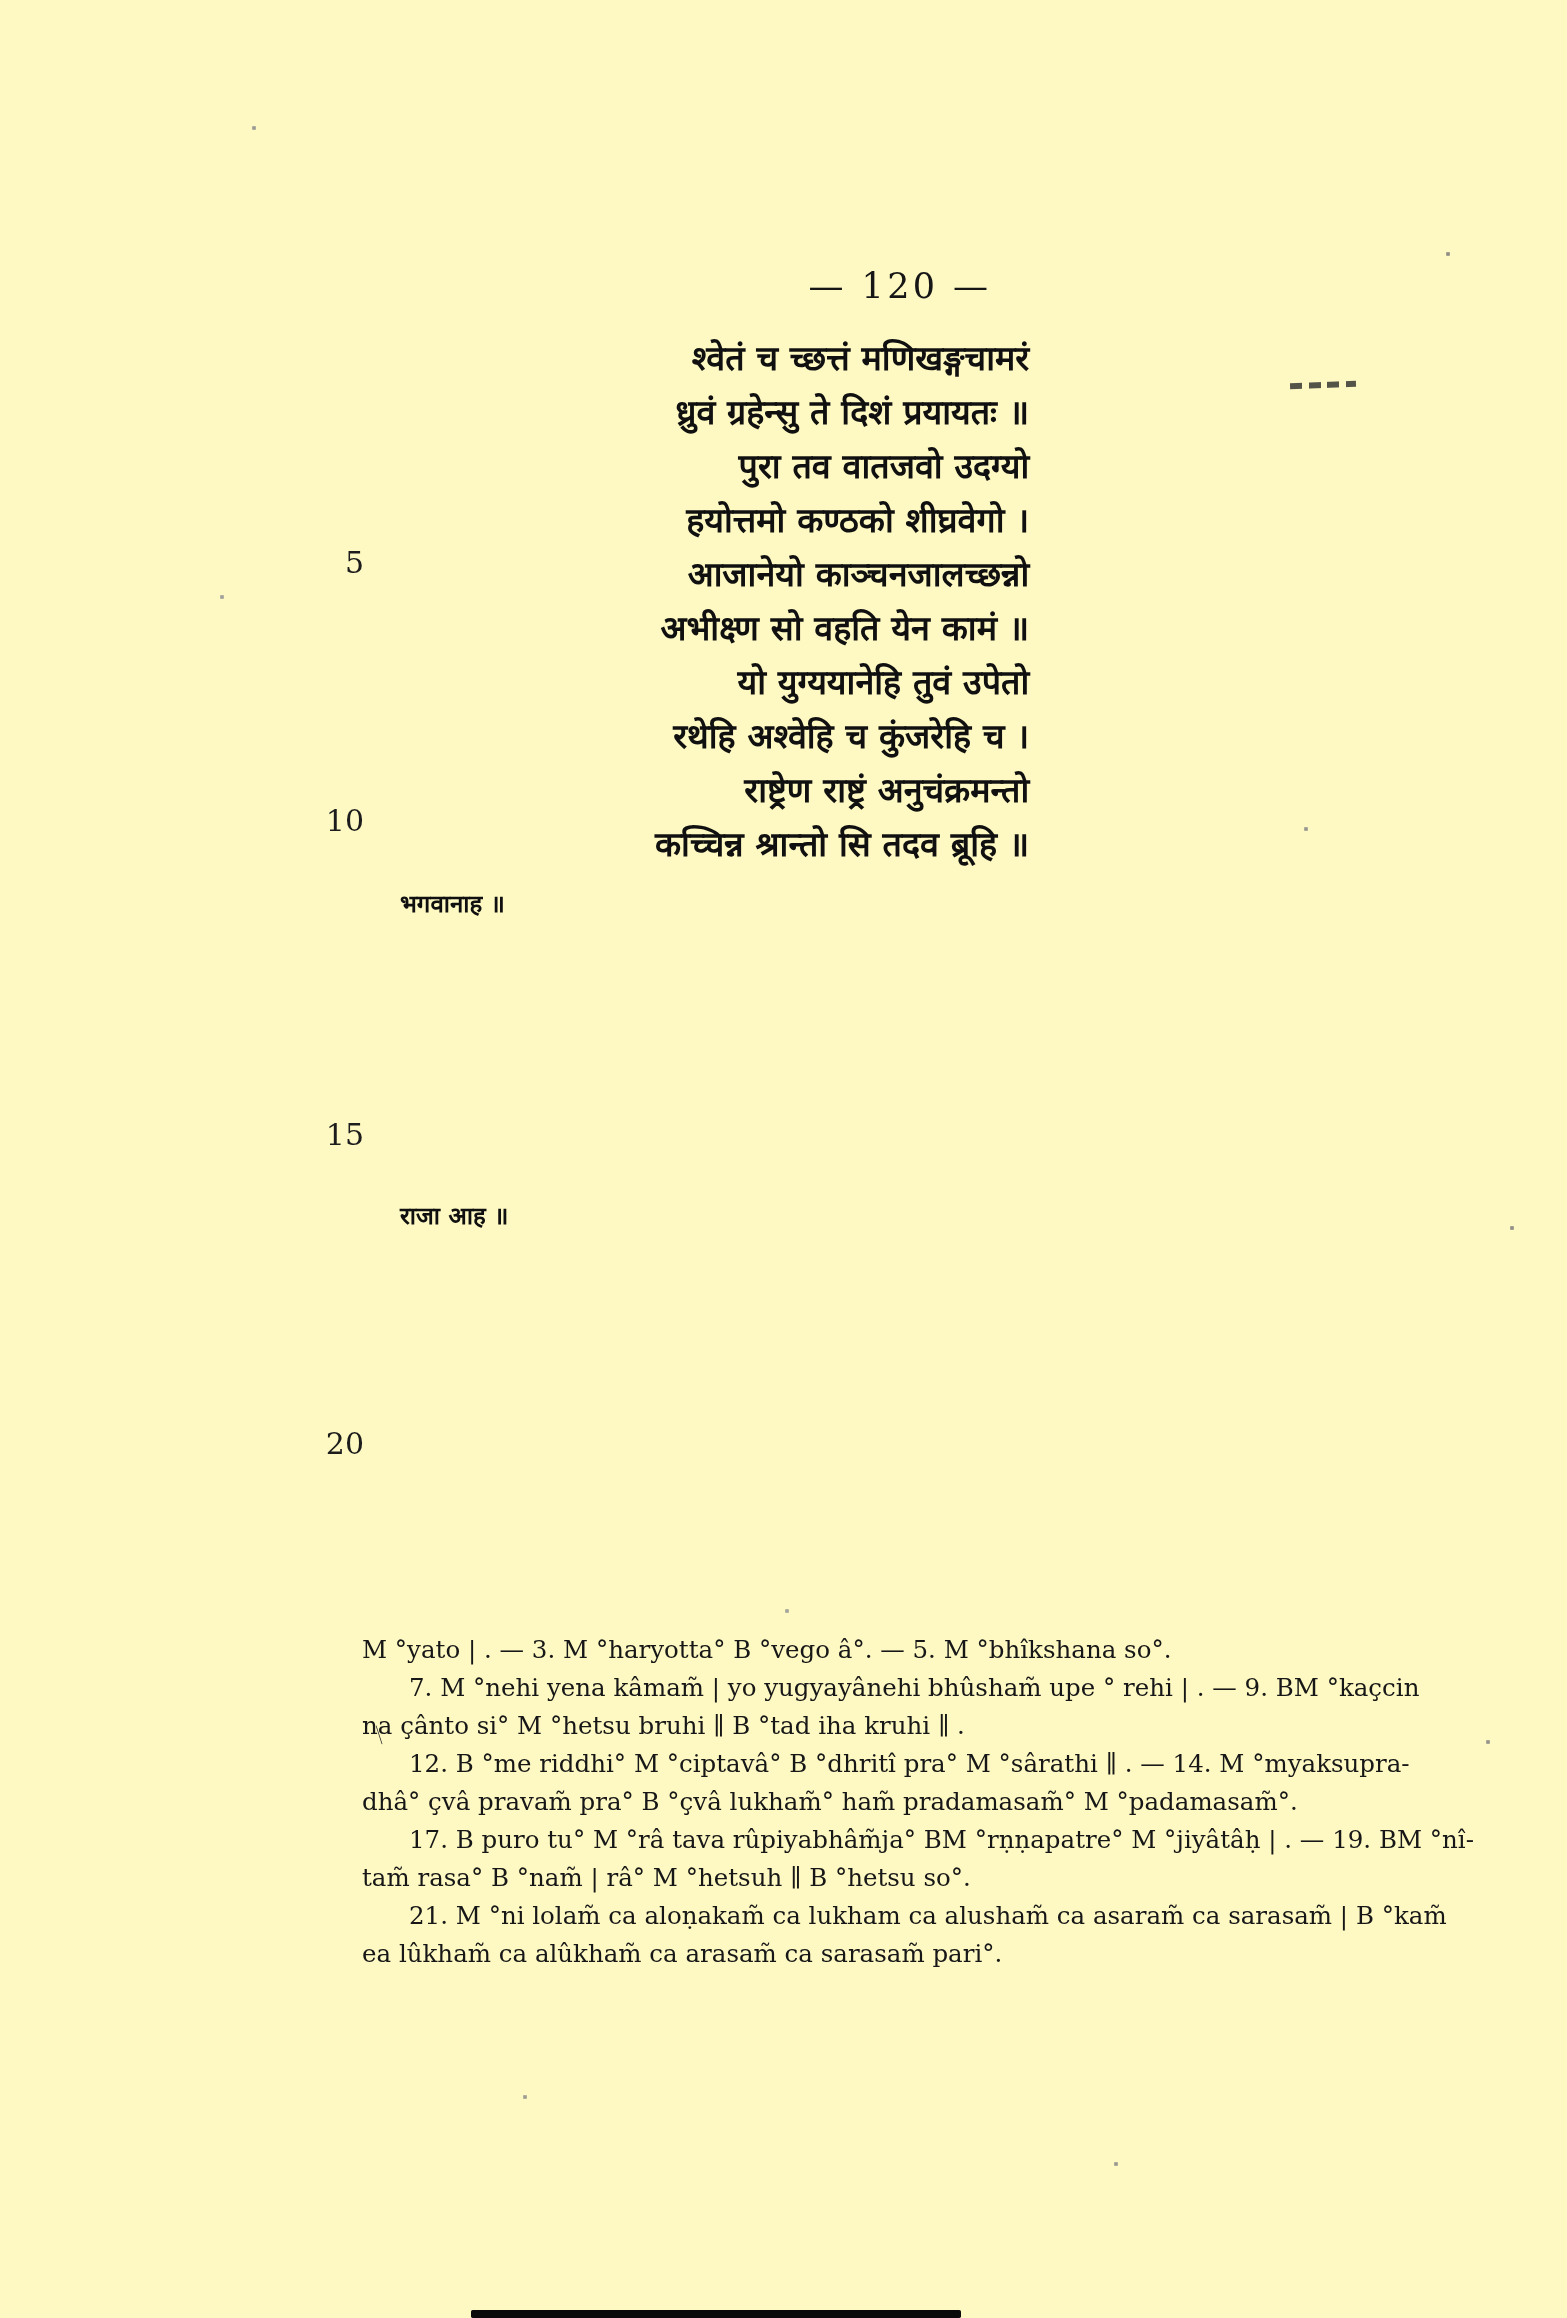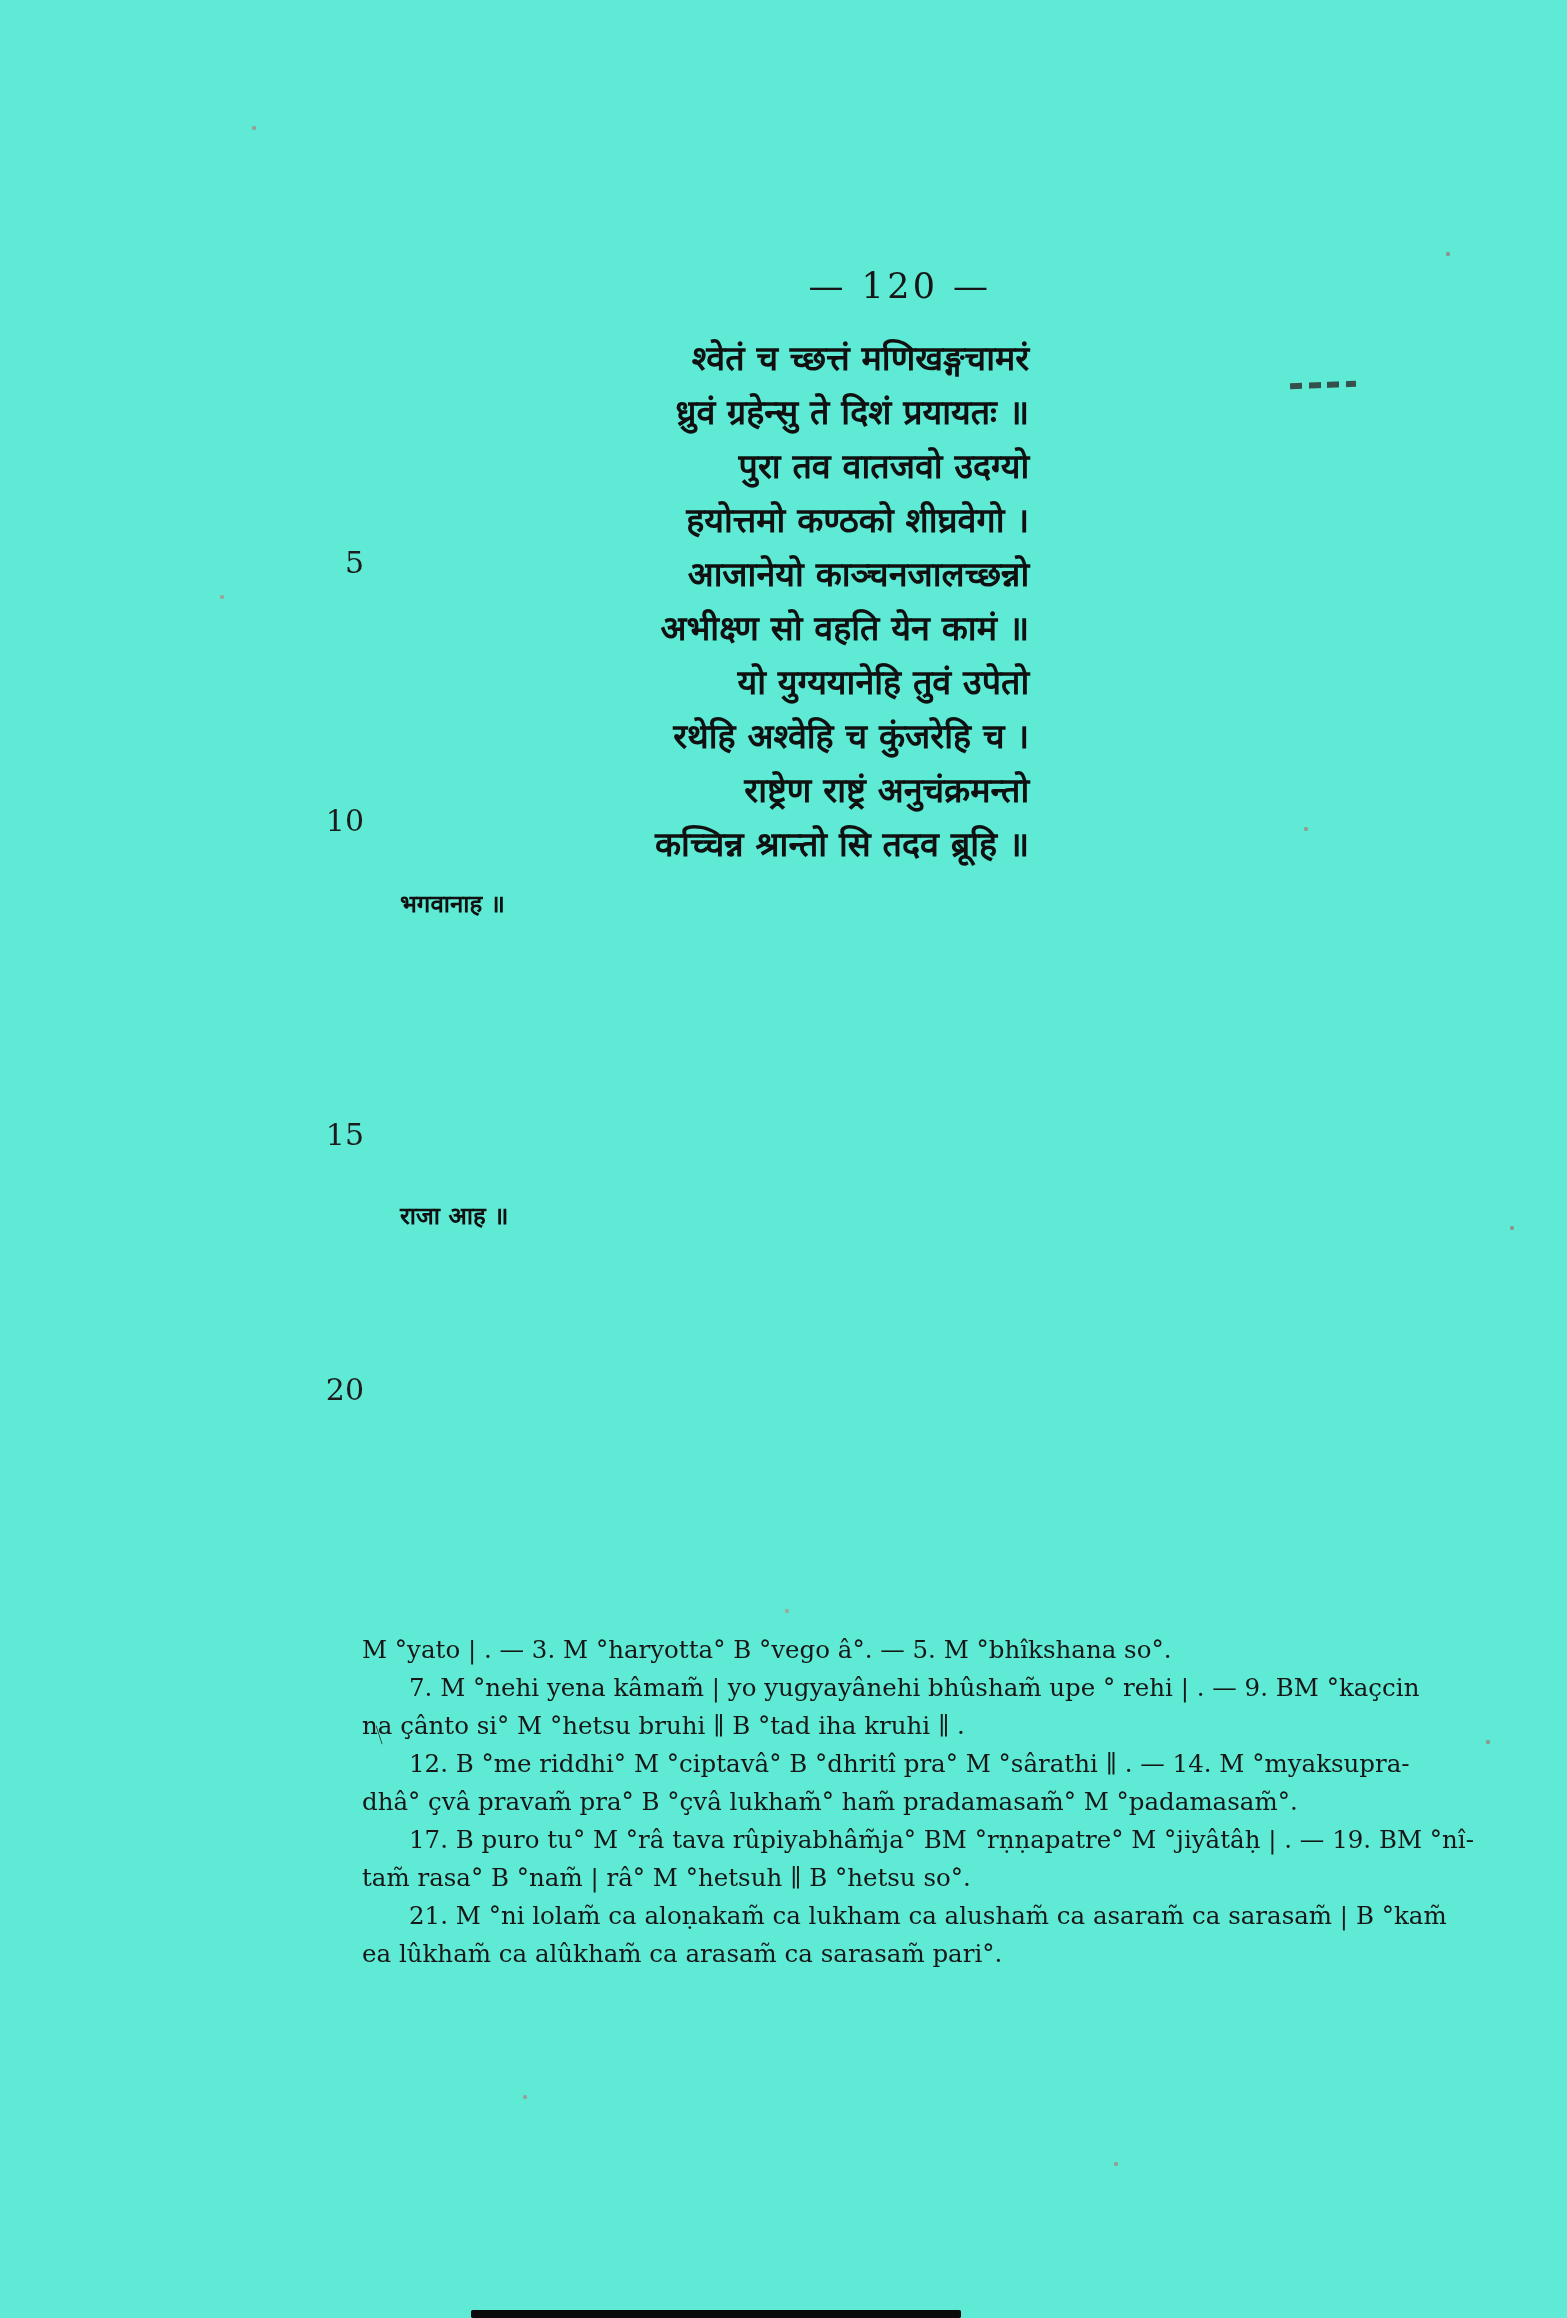--- a/index.html
+++ b/index.html
@@ -1,20 +1,20 @@
 <!DOCTYPE html>
 <html style="font-size:13.5px"><head>
 <meta charset="utf-8">
 <style>
   html,body{margin:0;padding:0;background:#e8e8e4;}
   .page{
     position:relative;
     width:1567px;
     height:2319px;
-    background:#5eead4;
+    background:#fef9c3;
     overflow:hidden;
     font-family:"DejaVu Serif","Liberation Serif",serif;
     color:#131313;
   }
   .pageno{
     position:absolute;
     top:266px; left:803px; width:194px;
     text-align:center;
     font-size:35px;
     letter-spacing:3.4px;
@@ -96,21 +96,21 @@
 
 <div class="page">
 
   <div class="pageno">— 120 —</div>
 
   <div class="smudge"></div>
 
   <div class="margin-num" style="top:545px">5</div>
   <div class="margin-num" style="top:803px">10</div>
   <div class="margin-num" style="top:1117px">15</div>
-  <div class="margin-num" style="top:1372px">20</div>
+  <div class="margin-num" style="top:1426px">20</div>
 
   <div class="verse-block vb1" style="top:331px">
     <div class="vline">श्वेतं च च्छत्तं मणिखङ्गचामरं</div>
     <div class="vline">ध्रुवं ग्रहेन्सु ते दिशं प्रयायतः ॥</div>
     <div class="vline">पुरा तव वातजवो उदग्यो</div>
     <div class="vline">हयोत्तमो कण्ठको शीघ्रवेगो ।</div>
     <div class="vline">आजानेयो काञ्चनजालच्छन्नो</div>
     <div class="vline">अभीक्ष्ण सो वहति येन कामं ॥</div>
     <div class="vline">यो युग्ययानेहि तुवं उपेतो</div>
     <div class="vline">रथेहि अश्वेहि च कुंजरेहि च ।</div>

